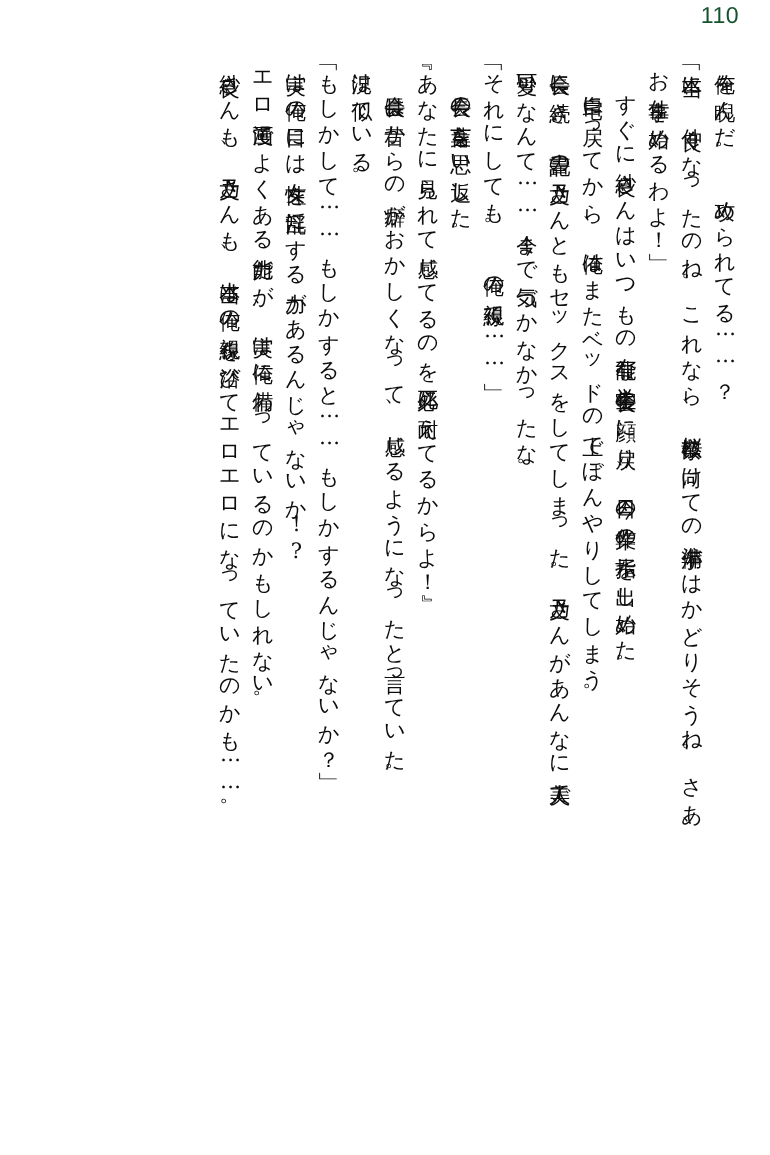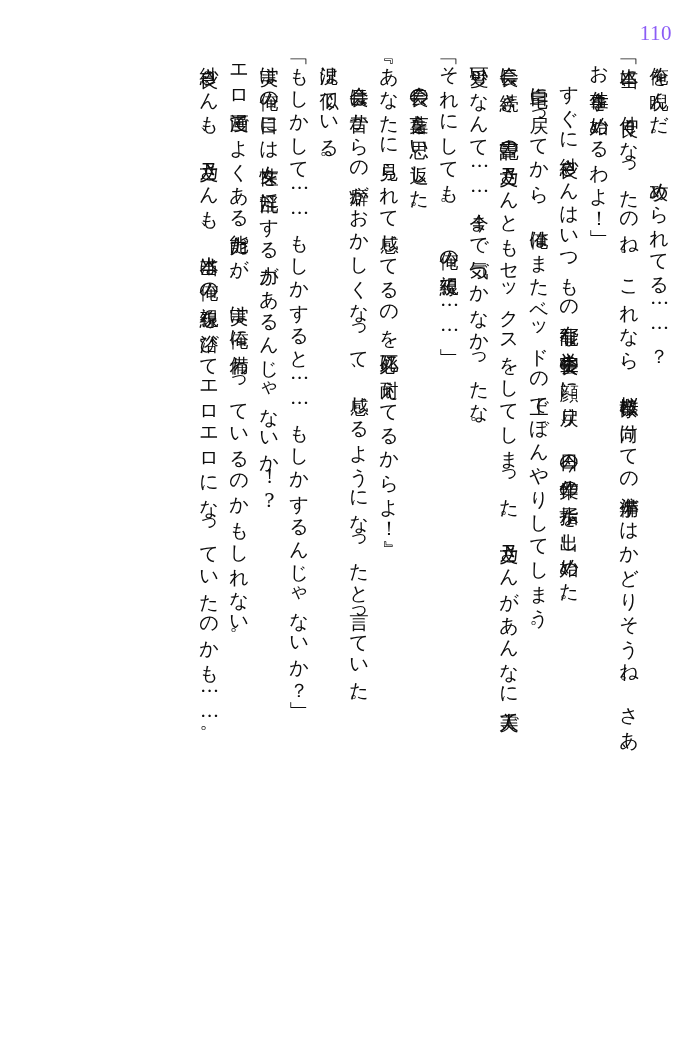--- a/index.html
+++ b/index.html
@@ -16,26 +16,26 @@
   }
   .page {
     position: relative;
     width: 700px;
     height: 1050px;
     box-sizing: border-box;
     background: #ffffff;
   }
   .page-number {
     position: absolute;
-    top: 21px;
+    top: 3px;
     right: 28px;
     font-size: 21px;
-    font-family: Liberation Serif, serif;
+    font-family: Liberation Sans, sans-serif;
     letter-spacing: 0.5px;
-    color: #8b5cf6;
+    color: #14532d;
   }
   .text-body {
     position: absolute;
     top: 52px;
     right: 26px;
     left: 26px;
     bottom: 14px;
     display: flex;
     flex-direction: row-reverse;
     justify-content: flex-start;

